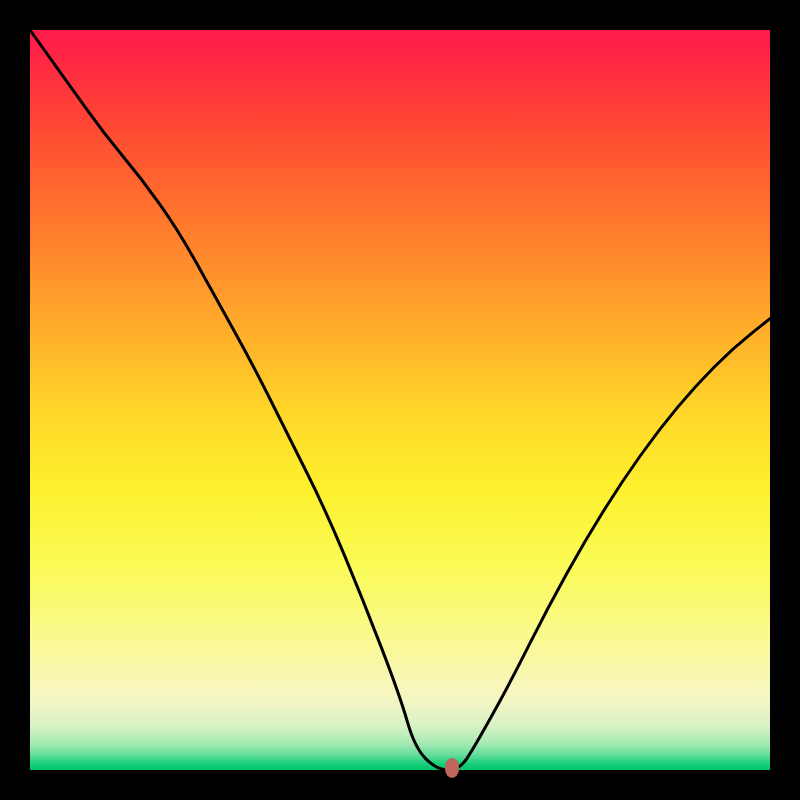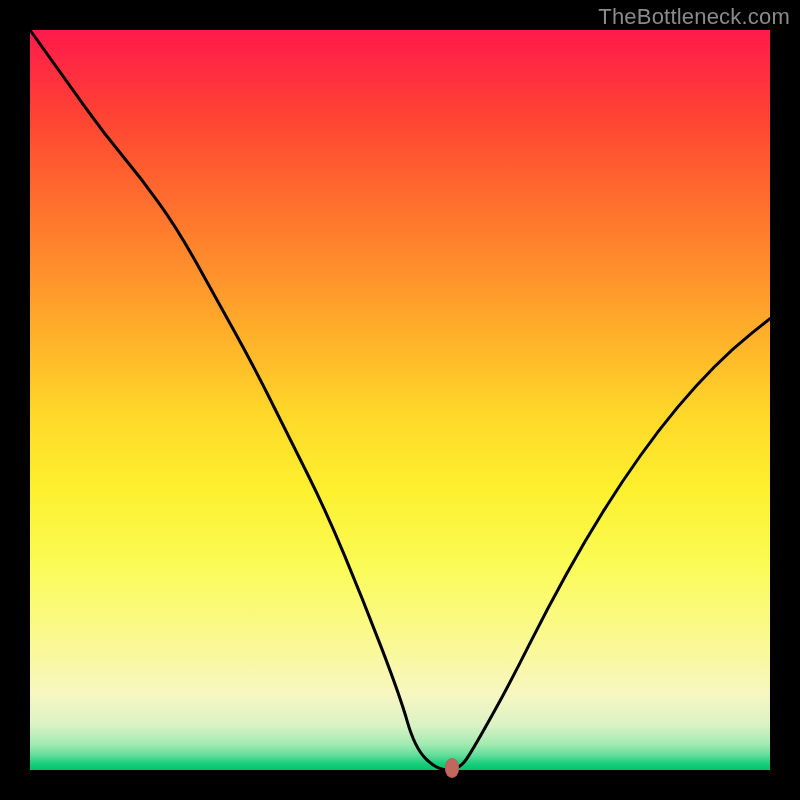--- a/index.html
+++ b/index.html
@@ -78,14 +78,13 @@
 <div class="frame">
   <div class="plot-area">
 
     <svg class="curve-layer" viewBox="0 0 740 740" preserveAspectRatio="none">
       <path fill="none" stroke="#000000" stroke-width="3" stroke-linecap="round" stroke-linejoin="round" d="M 0.0 0.0 Q 37.0 51.8 55.5 77.7 Q 74.0 103.6 92.5 125.8 Q 111.0 148.0 129.5 173.9 Q 148.0 199.8 166.5 233.1 Q 185.0 266.4 203.5 299.7 Q 222.0 333.0 240.5 370.0 Q 259.0 407.0 277.5 444.0 Q 296.0 481.0 314.5 525.4 Q 333.0 569.8 351.5 617.9 Q 370.0 666.0 377.4 691.9 Q 384.8 717.8 395.9 728.9 Q 407.0 740.0 418.1 740.0 Q 429.2 740.0 436.6 728.9 Q 444.0 717.8 462.5 684.5 Q 481.0 651.2 499.5 614.2 Q 518.0 577.2 536.5 543.9 Q 555.0 510.6 573.5 481.0 Q 592.0 451.4 610.5 425.5 Q 629.0 399.6 647.5 377.4 Q 666.0 355.2 684.5 336.7 Q 703.0 318.2 721.5 303.4 T 740.0 288.6" id="curve-path"></path>
     </svg>
 
     <div class="marker" id="min-marker" style="left: 414.8px; top: 728px; background: rgb(192, 103, 94);"></div>
   </div>
 
-  <div class="attribution">TheBottleneck.com</div>
 </div>
 
 </body></html>

